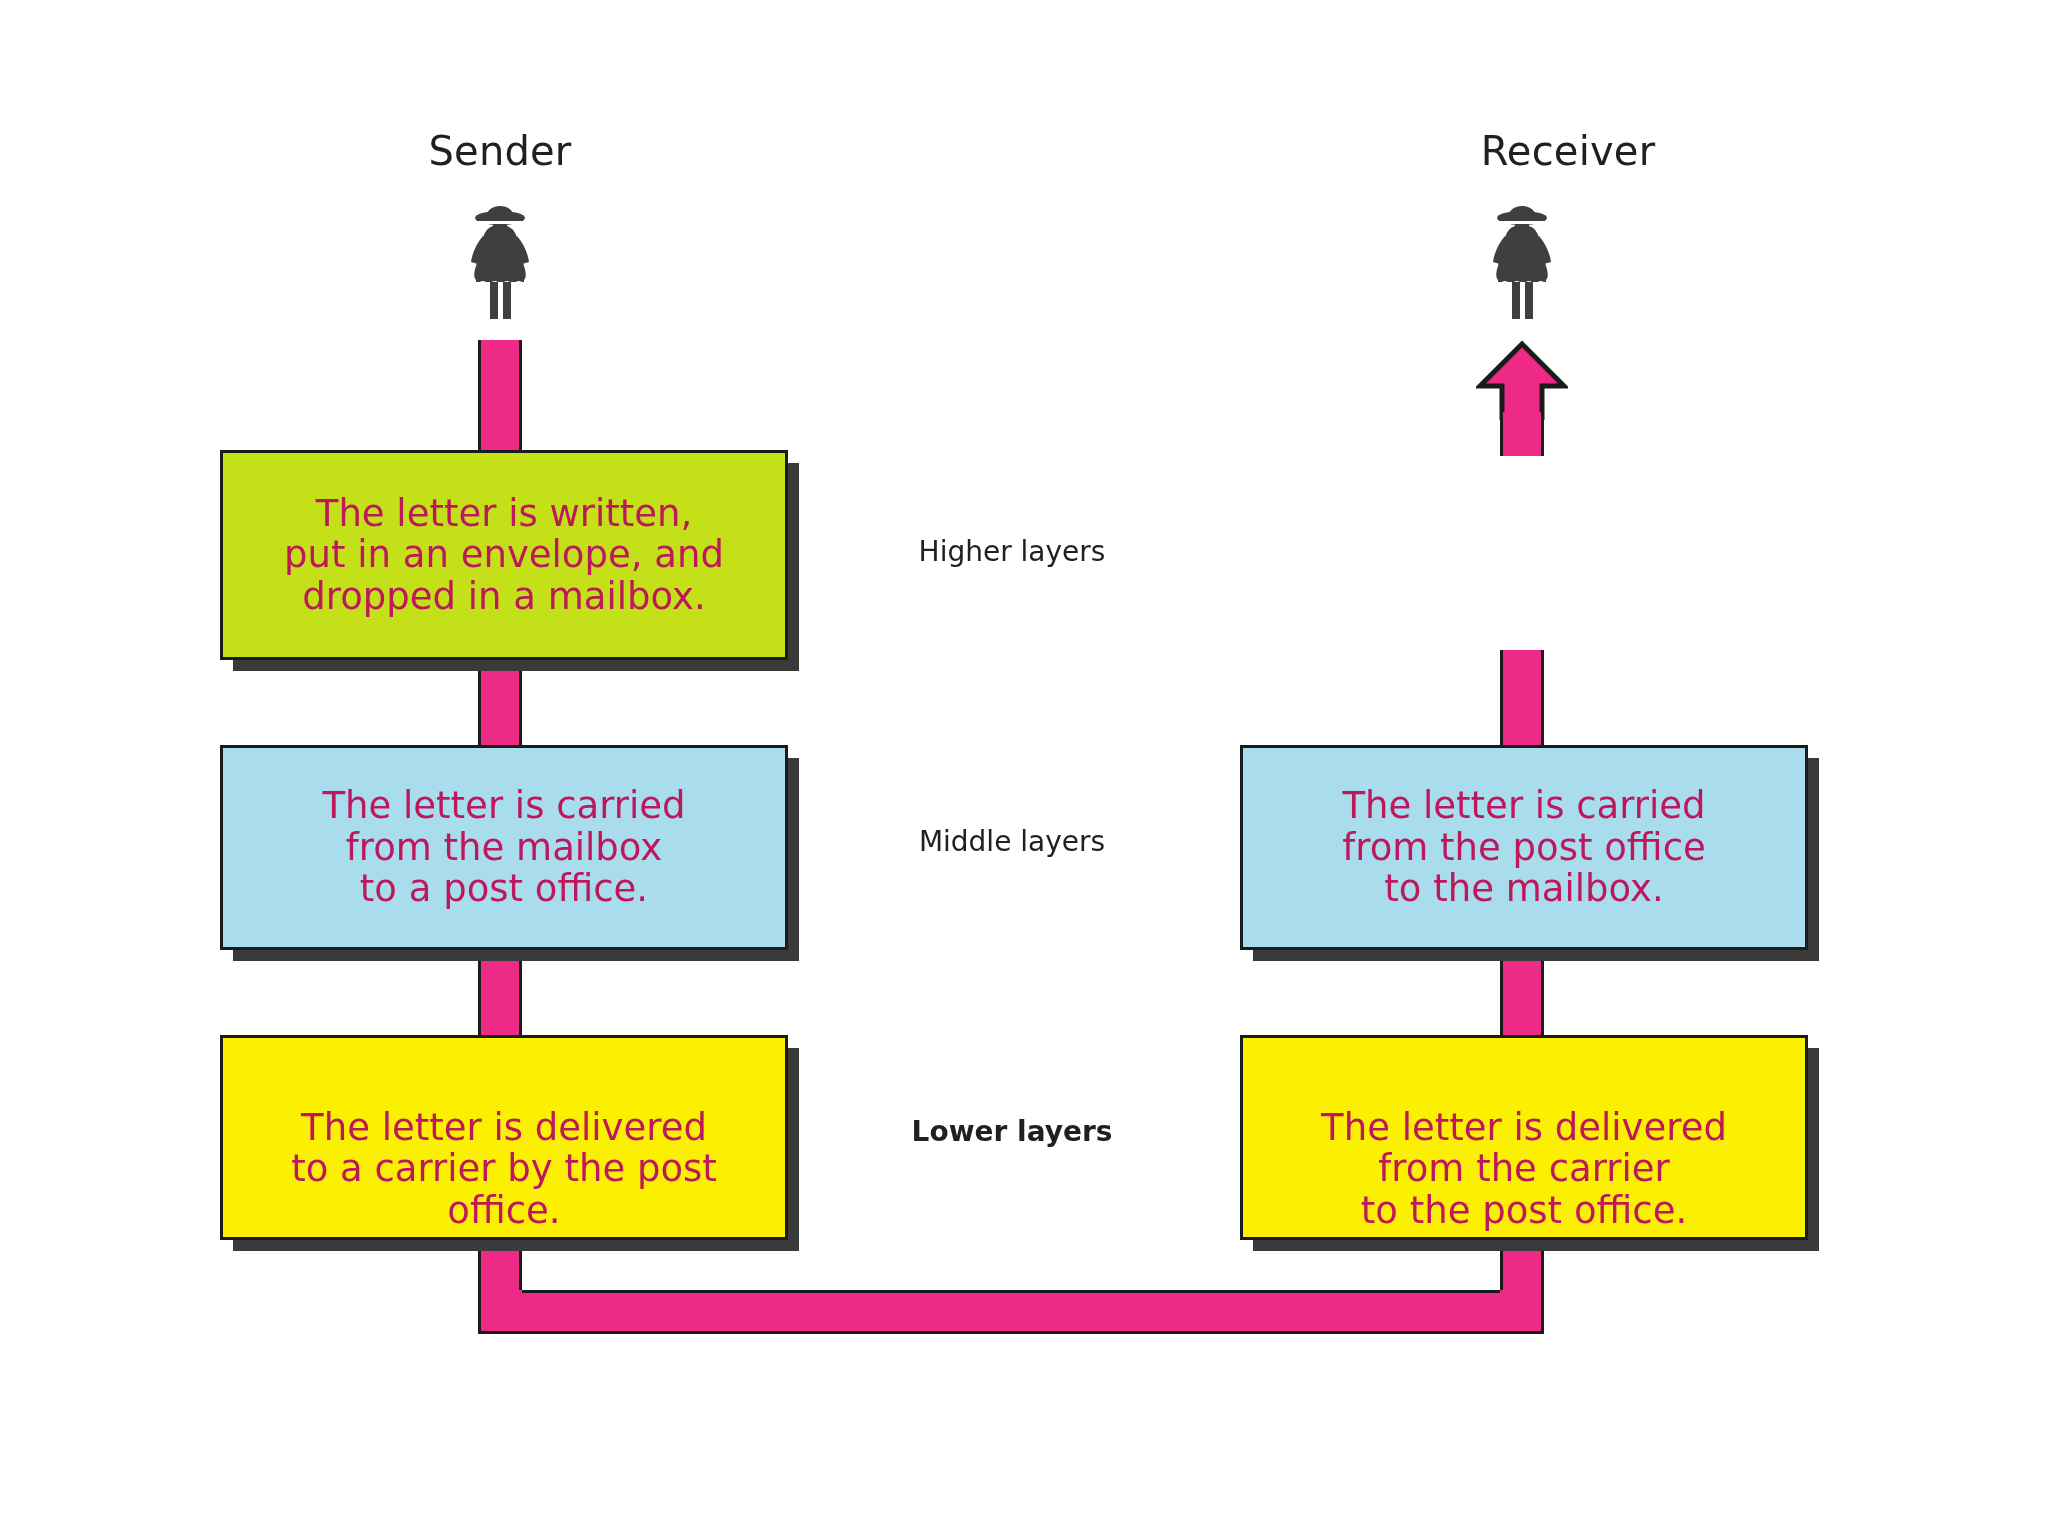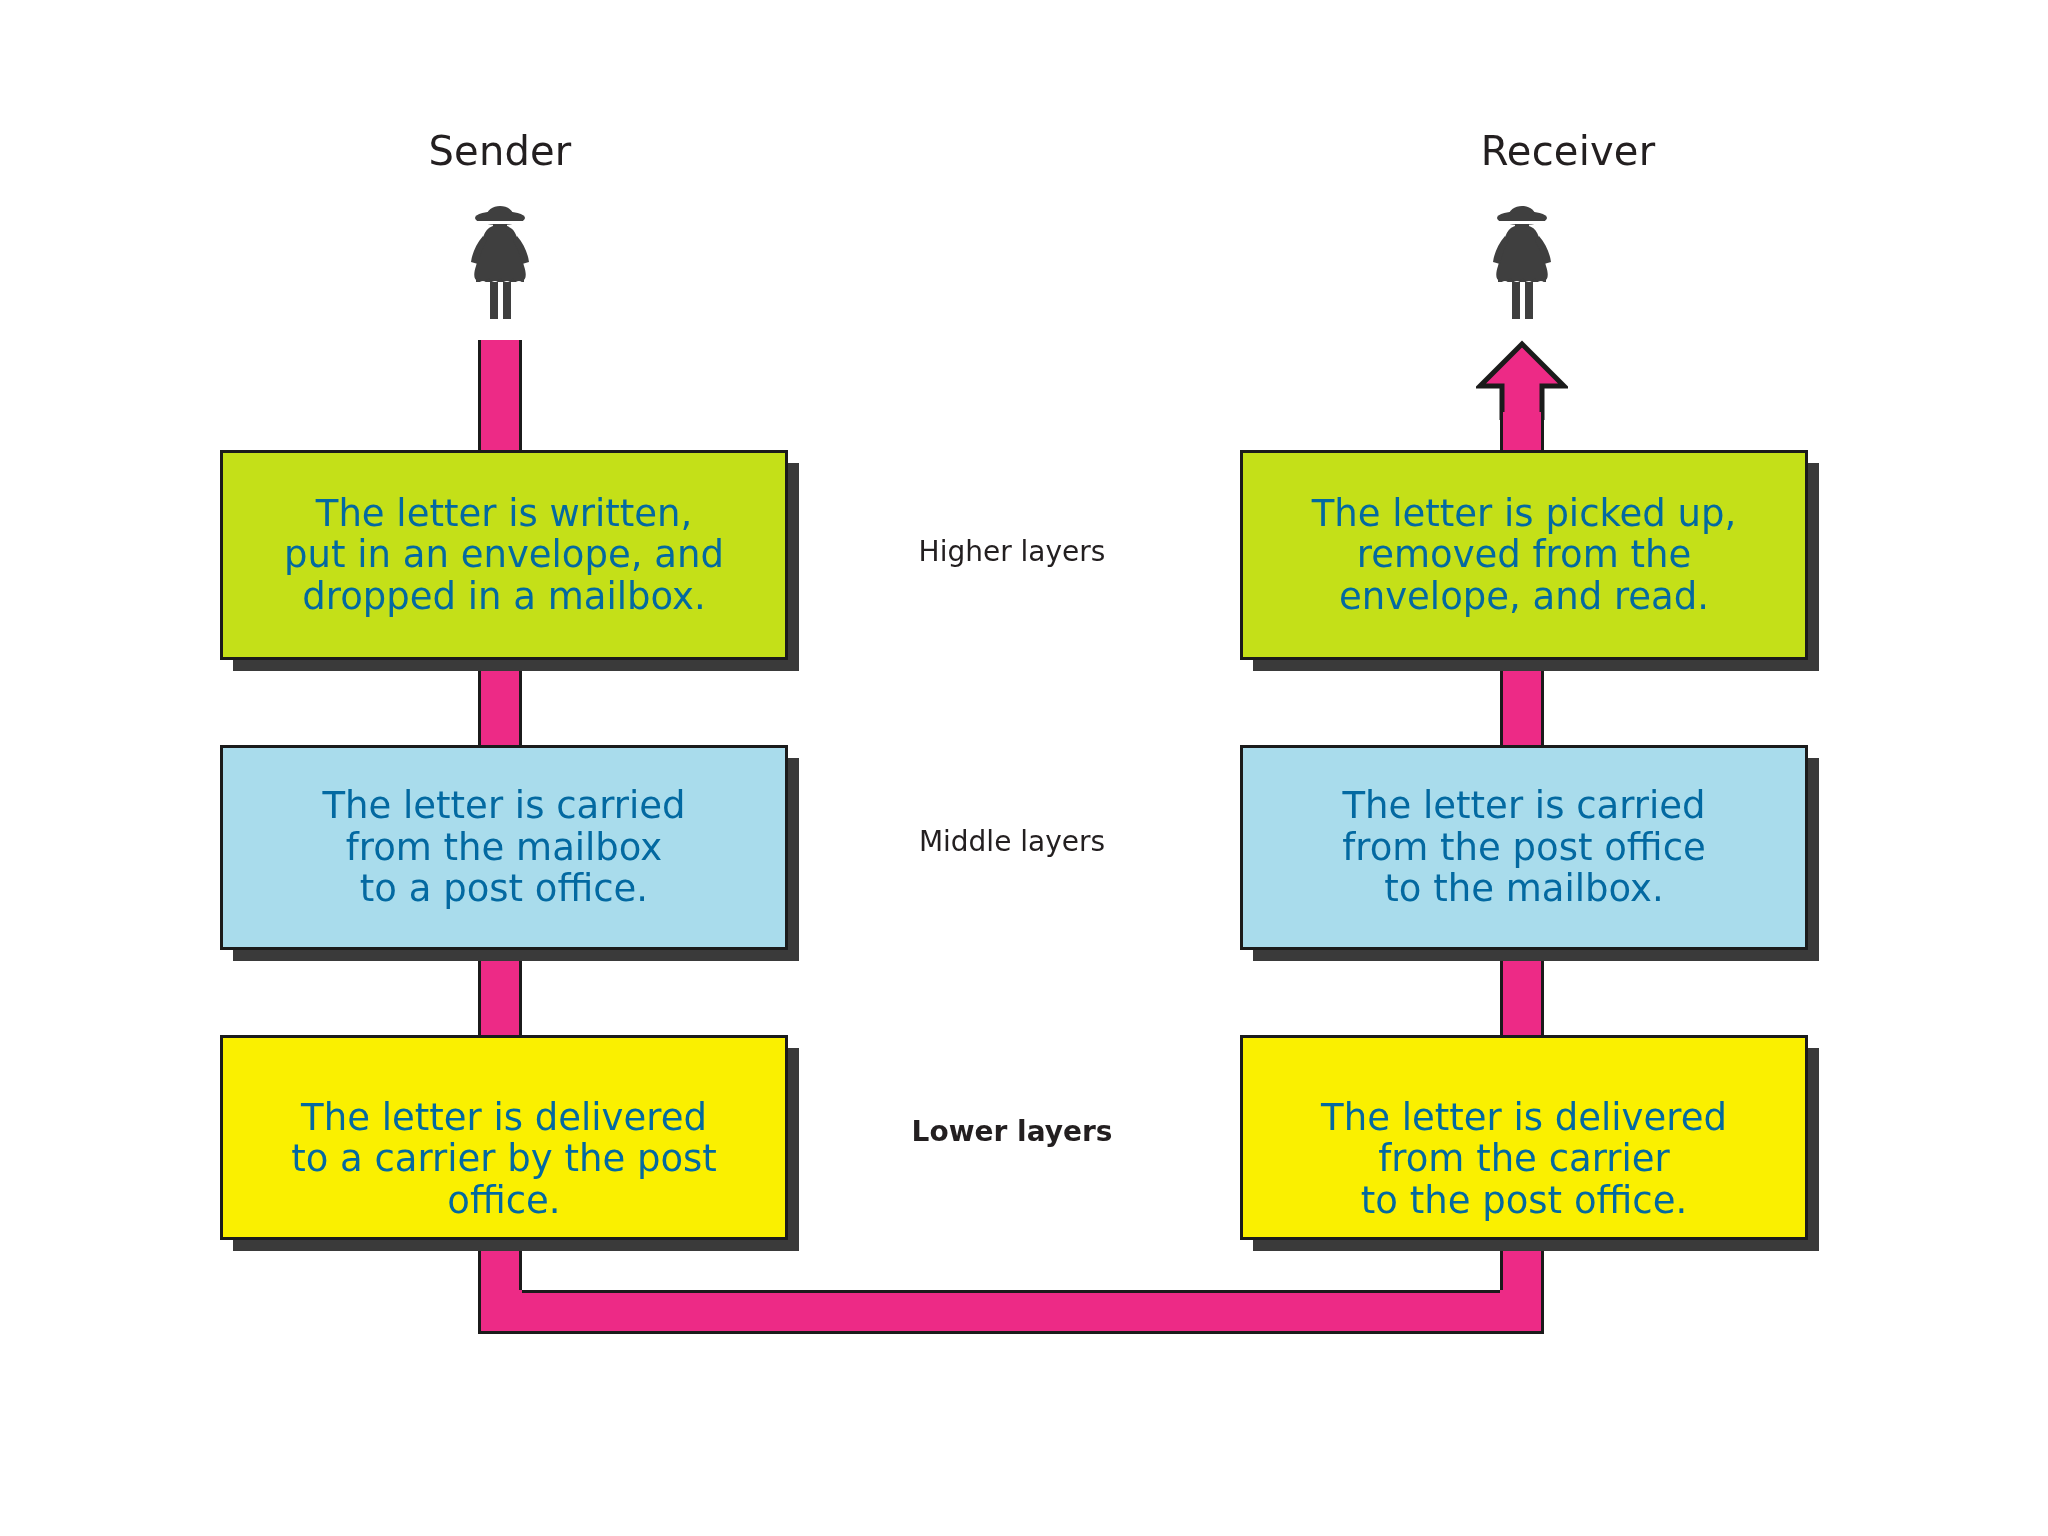--- a/index.html
+++ b/index.html
@@ -63,24 +63,24 @@
 
   
   .layer-box {
     position: absolute;
     box-sizing: border-box;
     border: 3px solid #1b1b1b;
     display: flex;
     align-items: center;
     justify-content: center;
     text-align: center;
-    color: #0369a1;
+    color: #be185d;
     font-size: 37px;
     line-height: 1.12;
-    padding: 16px 14px;
+    padding: 6px 14px;
     box-shadow: 12px 12px 0 -1px #3a3a3a;
   }
   .layer-box .box-text {
     display: block;
     width: 100%;
   }
   .box-green { background: #C4E018; }
   .box-blue  { background: #A9DCEC; }
   .box-yellow{ background: #FAF000; align-items: flex-end; }
 
@@ -198,25 +198,20 @@
     <svg viewBox="0 0 92 80" width="92" height="80" aria-hidden="true">
       <polygon points="46,4 88,46 66,46 66,80 26,80 26,46 4,46" fill="#ED2A86" stroke="#1b1b1b" stroke-width="5" stroke-linejoin="miter"></polygon>
     </svg>
   </div>
 
   <div class="pipe" style="left:1500px; top:412px; width:44px; height:44px;"></div>
   <div class="pipe" style="left:1500px; top:650px; width:44px; height:100px;"></div>
   <div class="pipe" style="left:1500px; top:944px; width:44px; height:98px;"></div>
   <div class="pipe" style="left:1500px; top:1234px; width:44px; height:74px;"></div>
 
-  <div class="layer-box box-green" style="left:1240px; top:450px; width:568px; height:210px;">
-    <span class="box-text" style="white-space: pre-line;">The letter is picked up,
-removed from the
-envelope, and read.</span>
-  </div>
 
   <div class="layer-box box-blue" style="left:1240px; top:745px; width:568px; height:205px;">
     <span class="box-text" style="white-space: pre-line;">The letter is carried
 from the post office
 to the mailbox.</span>
   </div>
 
   <div class="layer-box box-yellow" style="left:1240px; top:1035px; width:568px; height:205px;">
     <span class="box-text" style="white-space: pre-line;">The letter is delivered
 from the carrier

